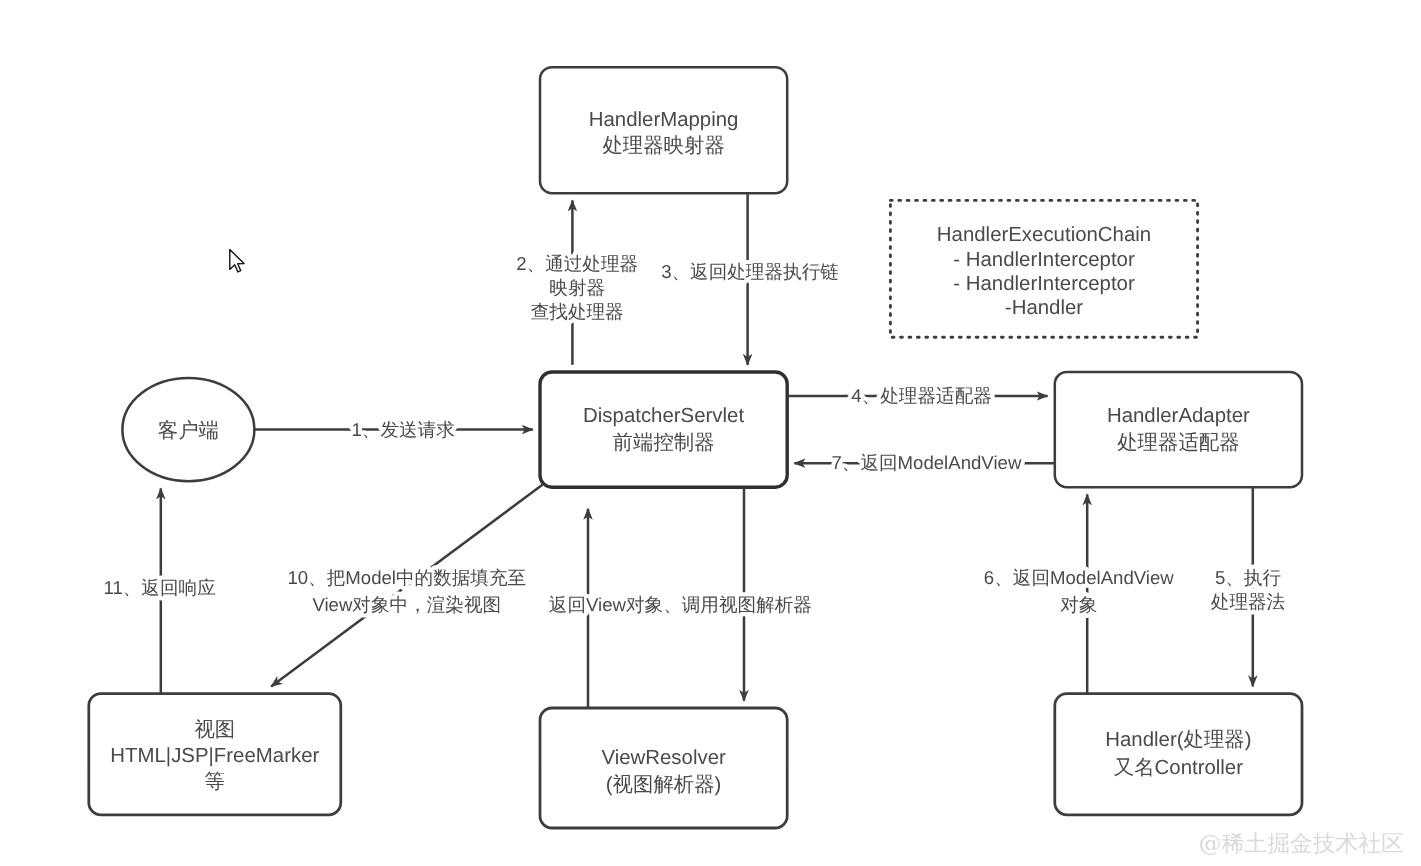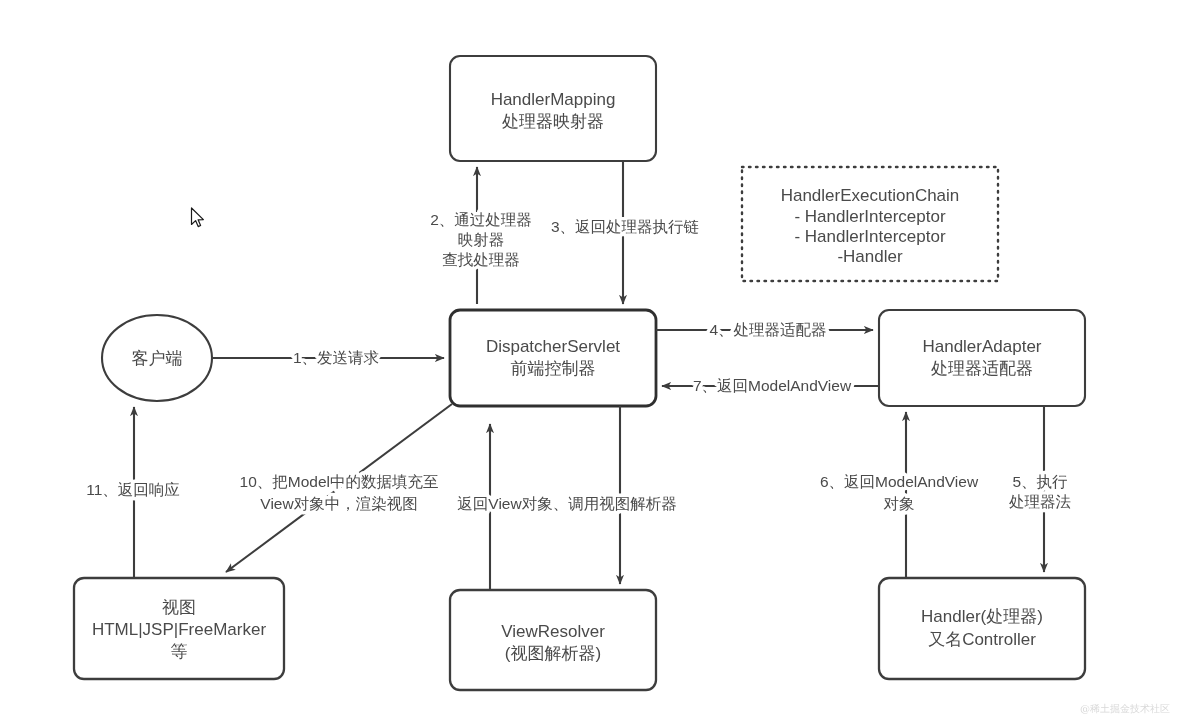--- a/index.html
+++ b/index.html
@@ -13,21 +13,21 @@
   .node-text{
     font-size:17px;fill:#4a4a4a;text-anchor:middle;
     font-family:"Liberation Sans","DejaVu Sans",sans-serif;
   }
   .edge-text{
     font-size:15.5px;fill:#4a4a4a;text-anchor:middle;
     font-family:"Liberation Sans","DejaVu Sans",sans-serif;
   }
   .watermark{
     position:absolute;right:14px;bottom:6px;
-    font-size:10px;color:#d9d9d9;
+    font-size:19px;color:#d9d9d9;
     font-family:"DejaVu Serif","Liberation Serif",serif;
     user-select:none;
   }
   .cursor{position:absolute;left:190px;top:207px;width:16px;height:22px;}
 </style>
 </head>
 <body>
 
 <div id="canvas">
 

